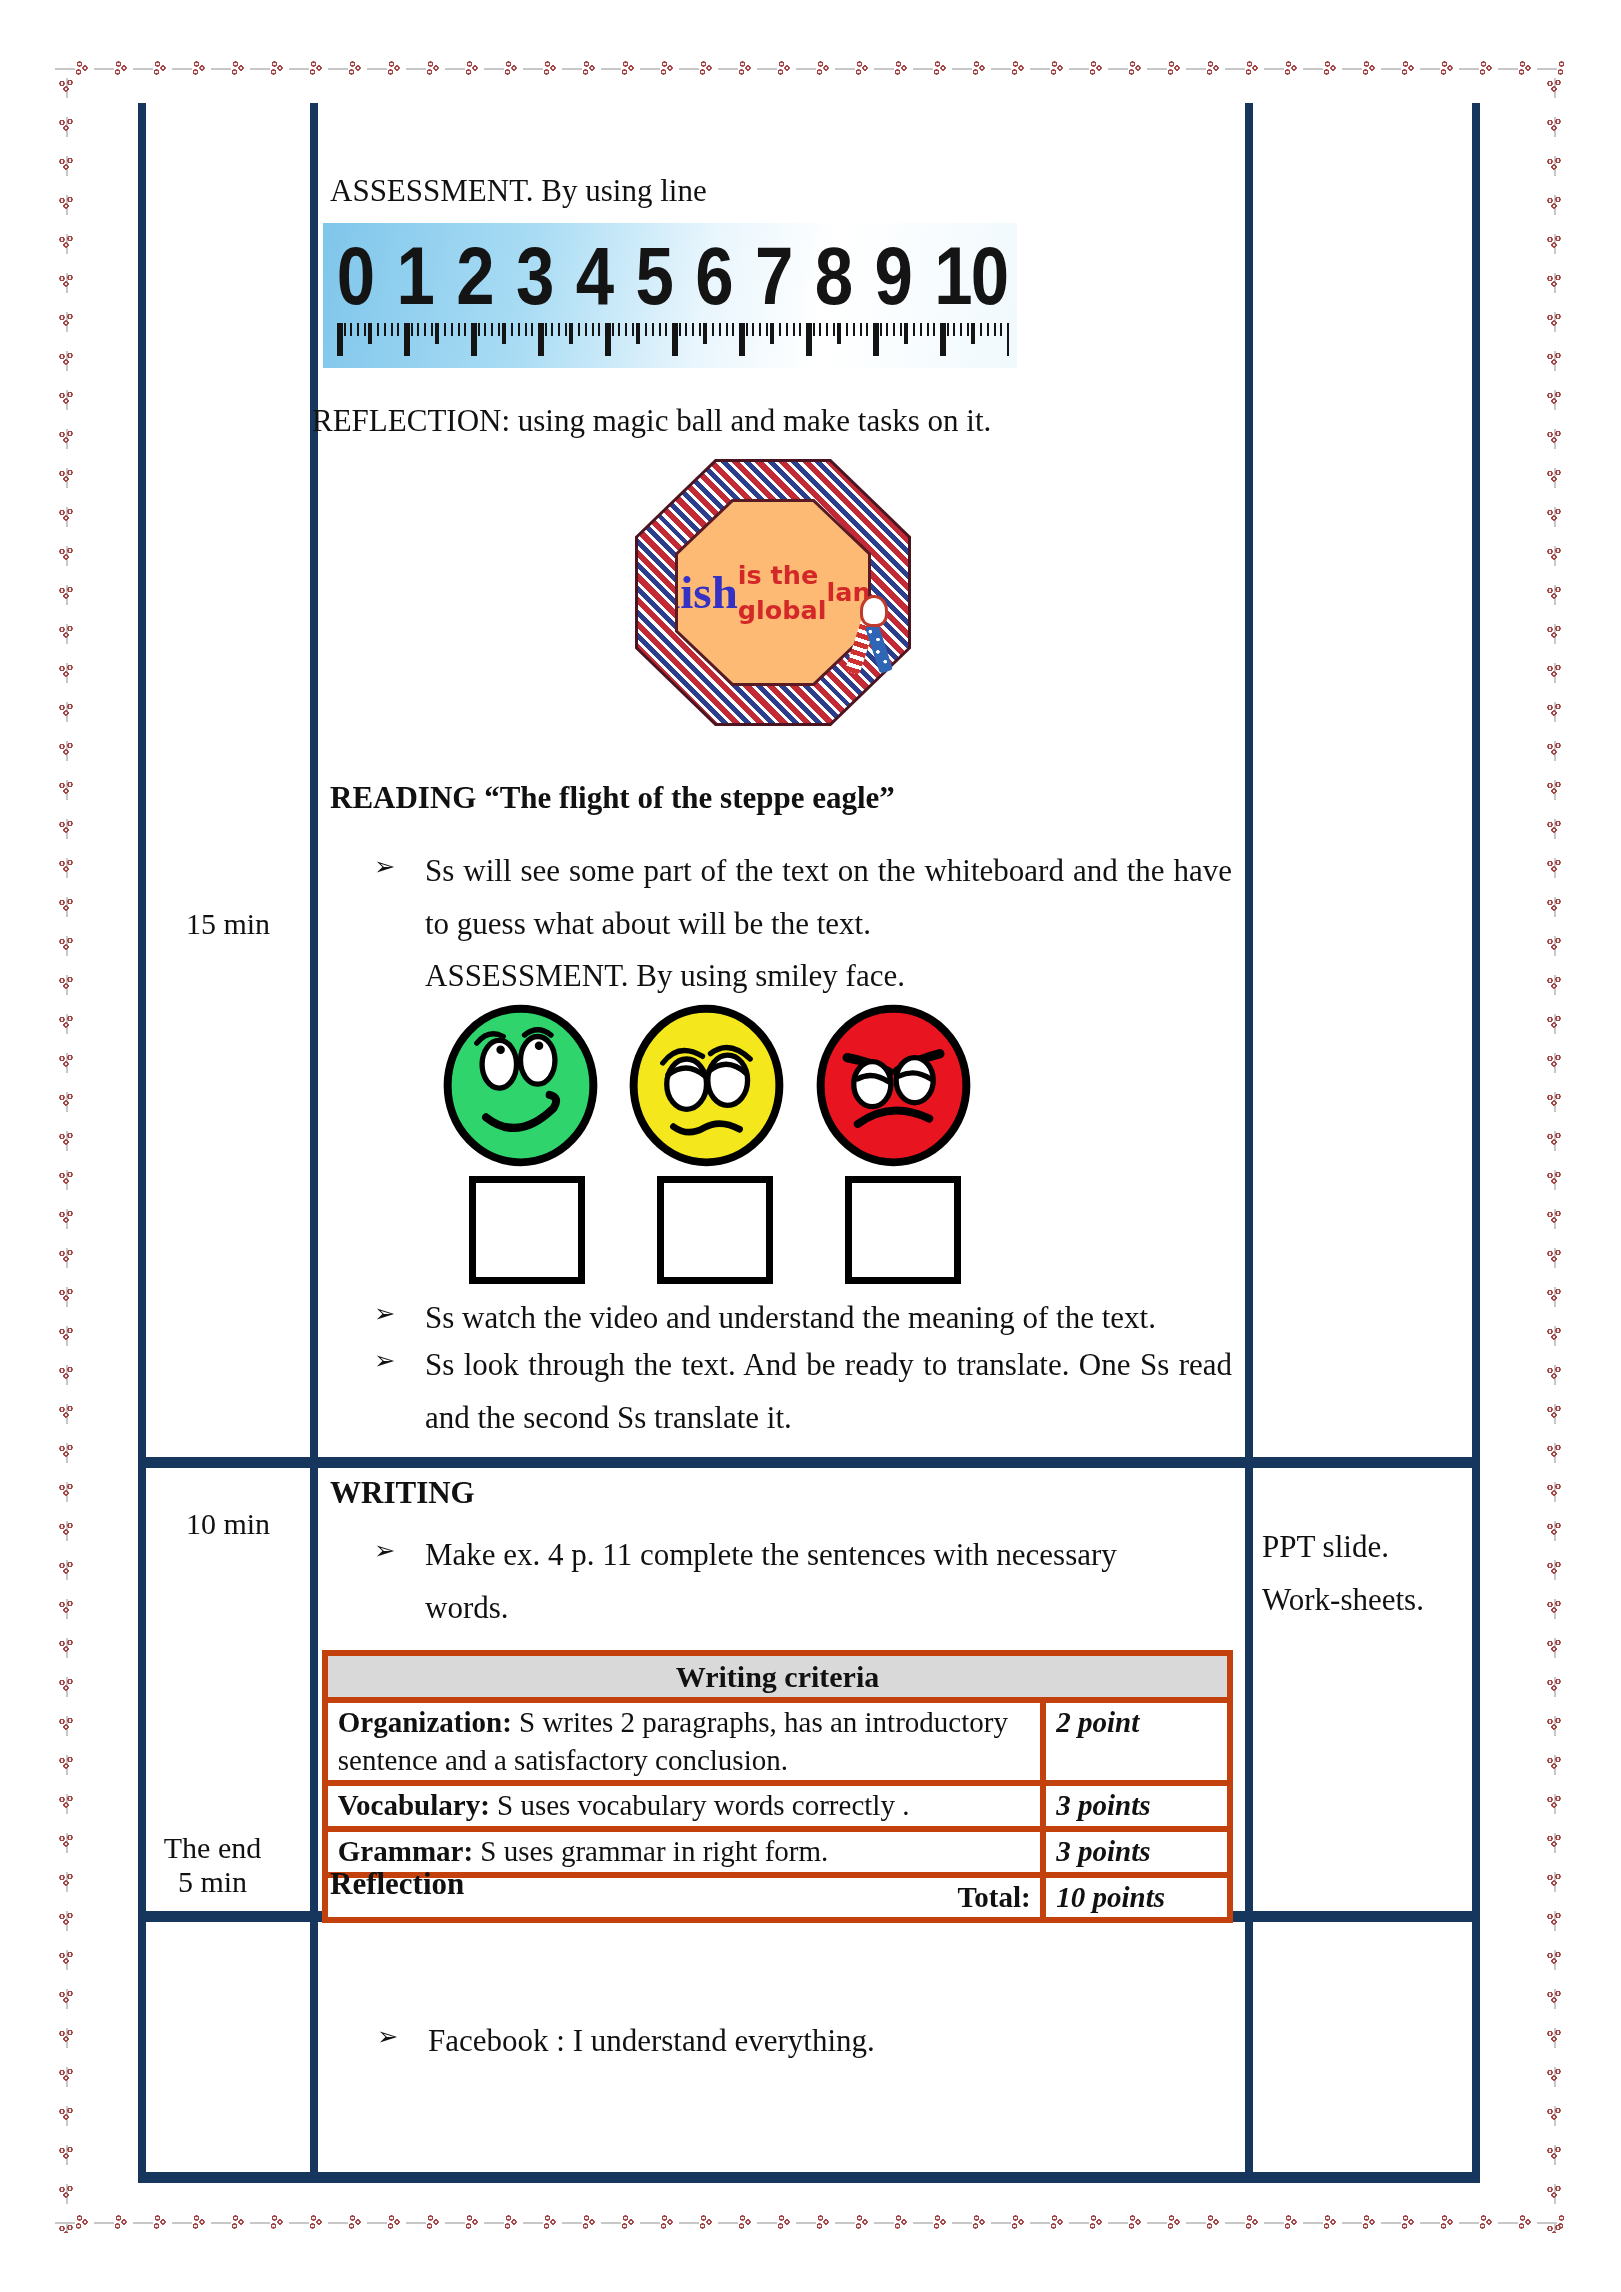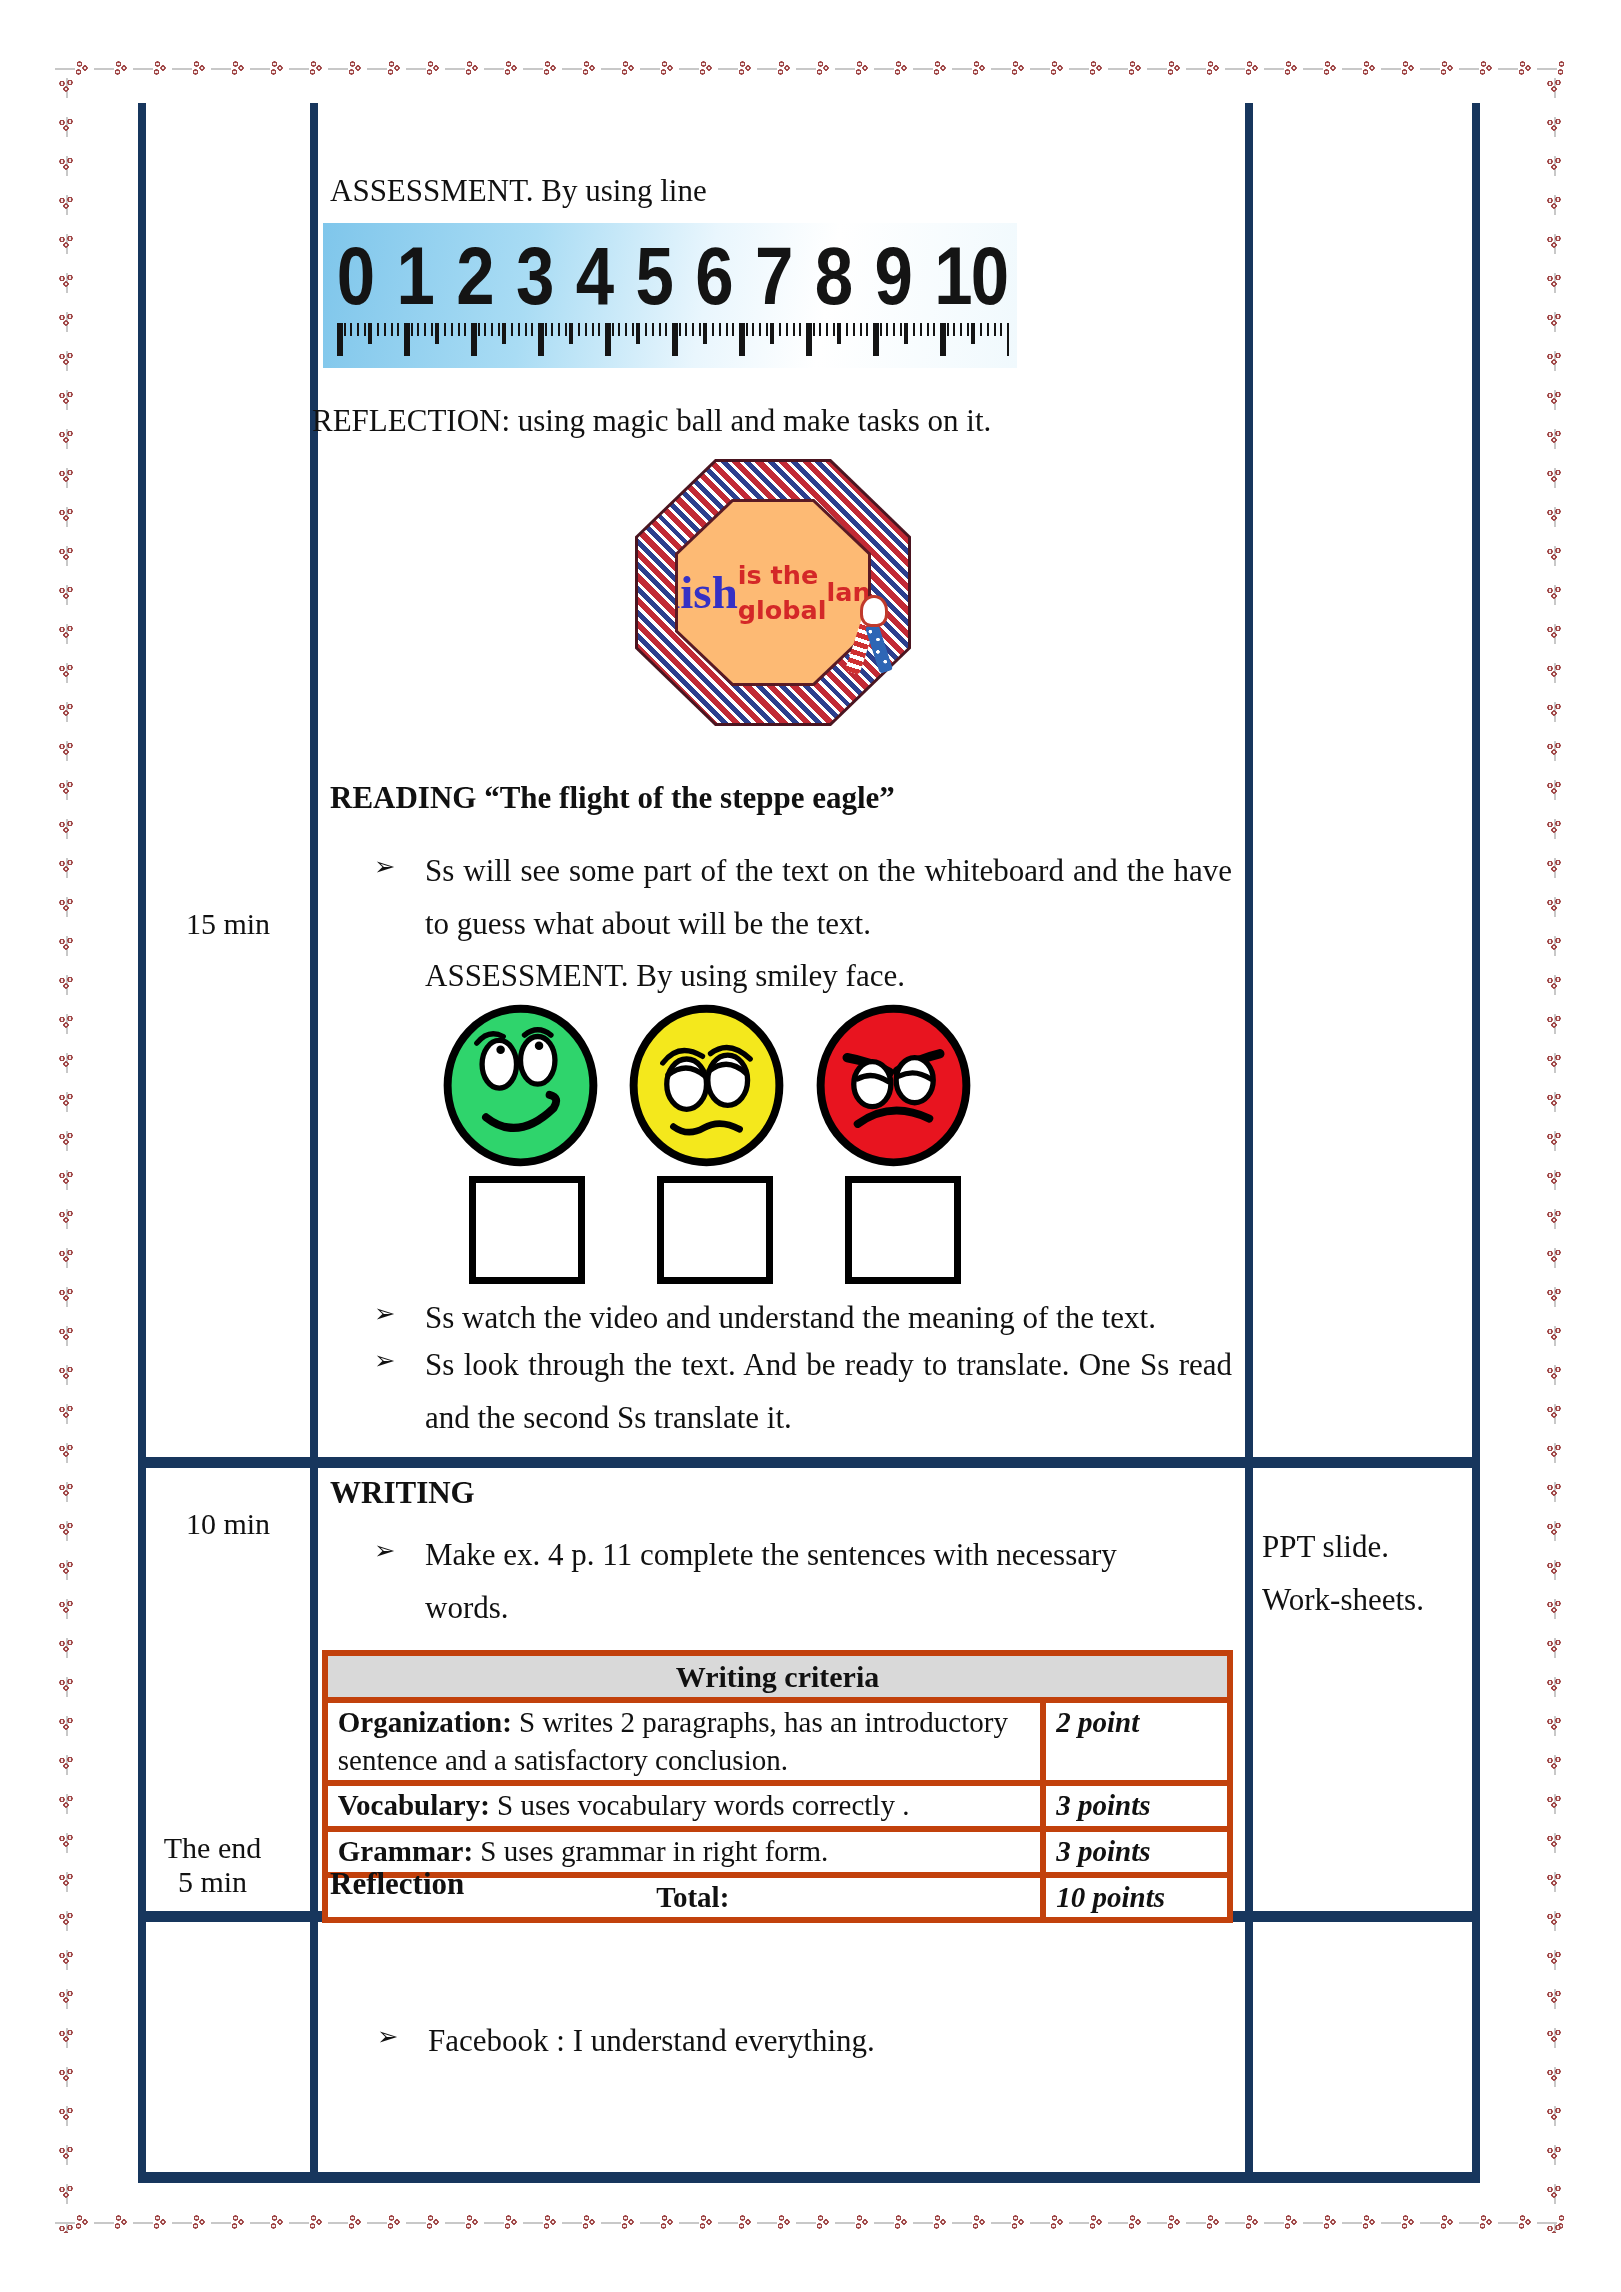--- a/index.html
+++ b/index.html
@@ -73,21 +73,21 @@
     background:radial-gradient(circle 2px at 3.9px 5.9px,#fff 0 1.6px,transparent 2px),radial-gradient(circle 2px at 8.8px 15.7px,#fff 0 1.6px,transparent 2px),radial-gradient(circle 2px at 4.9px 27.4px,#fff 0 1.6px,transparent 2px),radial-gradient(circle 2px at 8.8px 39px,#fff 0 1.6px,transparent 2px),#2e66b5;
     transform:rotate(-18deg); border-radius:3.9px;}
   
   .face{position:absolute; width:159px; height:167px;}
   .square{position:absolute; width:102px; height:94px; border:7.8px solid #000; background:#fff;}
   
   .criteria{position:absolute; left:322px; top:1650px; width:911px; border-collapse:collapse; font-size:29px;}
   .criteria td{border:6px solid #c2410c; padding:1px 9.8px; line-height:1.3; background:#fff;}
   .criteria .hdr{background:#d9d9d9; text-align:center; font-weight:bold; font-size:30px;}
   .criteria .pts{width:161px; font-weight:bold; font-style:italic;}
-  .criteria .total-cell{text-align:center; font-weight:bold;padding-left:27px;}
+  .criteria .total-cell{text-align:right; font-weight:bold;padding-left:27px;}
 </style>
 </head>
 <body>
 
 <div id="page">
 
   <div class="deco deco-h" style="left:55px; top:59px;  width:1509px;"></div>
   <div class="deco deco-h" style="left:55px; top:2213px; width:1509px;"></div>
   <div class="deco deco-v" style="left:57px;  top:59px; height:2174px;"></div>
   <div class="deco deco-v" style="left:1545px;top:59px; height:2174px;"></div>

